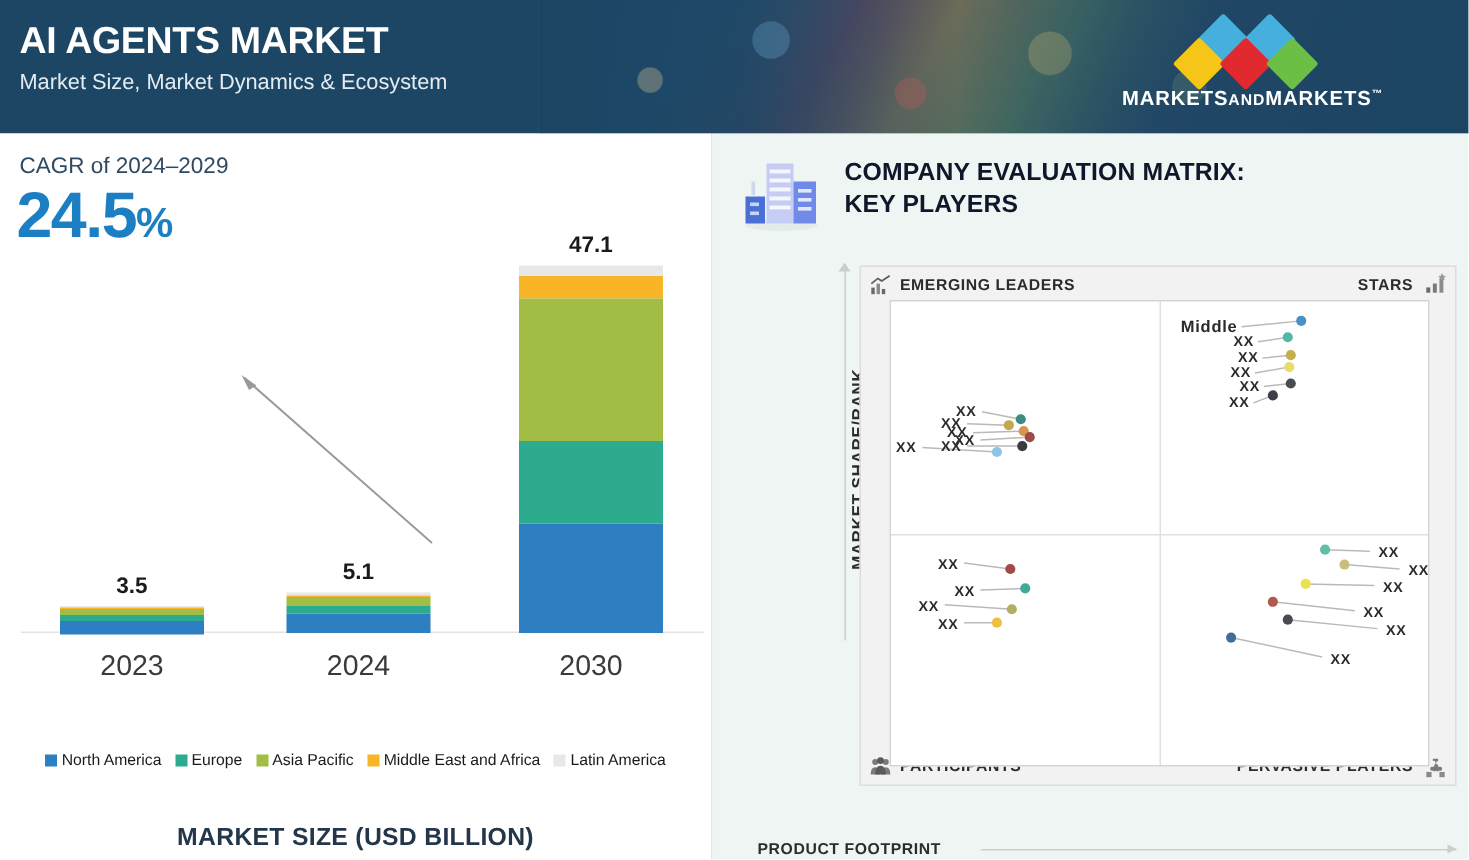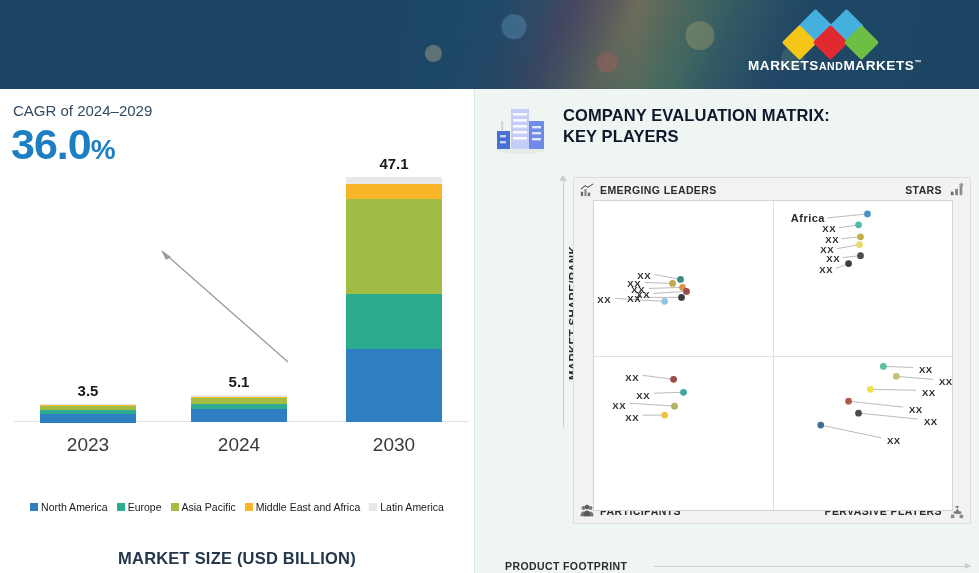--- a/index.html
+++ b/index.html
@@ -189,36 +189,40 @@
     content:""; position:absolute; right:0; top:-3px;
     border-top:3.5px solid transparent; border-bottom:3.5px solid transparent;
     border-left:6px solid #c9cfcd;
   }
 </style>
 </head>
 <body>
 
 <div class="header">
   <div class="header-bg-art"></div>
+  <div class="header-left">
+    <div class="header-title">AI AGENTS MARKET</div>
+    <div class="header-sub">Market Size, Market Dynamics &amp; Ecosystem</div>
+  </div>
   <div class="logo-wrap">
     <div class="logo-diamonds">
       <span class="dia tl"></span>
       <span class="dia tr"></span>
       <span class="dia bl"></span>
       <span class="dia bm"></span>
       <span class="dia br"></span>
     </div>
     <div class="logo-text"><span>MARKETS</span><span class="small">AND</span><span>MARKETS</span><span class="logo-tm">™</span></div>
   </div>
 </div>
 
 <div class="left-panel">
 
   <div class="cagr-label">CAGR of 2024–2029</div>
-  <div class="cagr-value"><span>36.0</span><span class="pct">%</span></div>
+  <div class="cagr-value"><span>24.5</span><span class="pct">%</span></div>
 
   <div class="chart">
     <div class="chart-baseline"></div>
     <svg class="arrow-svg" viewBox="0 0 462 325">
       <line x1="280" y1="218" x2="155" y2="108" stroke="#9a9a9a" stroke-width="1.3"></line>
       <polygon points="153,106 163,113 158,116" fill="#9a9a9a"></polygon>
     </svg>
     <div id="bars-host">
         <div class="bar-group" style="left: 32px; width: 96px;">
           <div class="bar" style="height: 18.2143px;">
@@ -393,21 +397,21 @@
             <line x1="49" y1="175.5" x2="80" y2="179.5" stroke="#b9b9b9" stroke-width="1"></line>
             <circle cx="80" cy="179.5" r="3.4" fill="#a14a48"></circle>
             <line x1="60" y1="193.5" x2="90" y2="192.5" stroke="#b9b9b9" stroke-width="1"></line>
             <circle cx="90" cy="192.5" r="3.4" fill="#3fa99a"></circle>
             <line x1="36" y1="203.5" x2="81" y2="206.5" stroke="#b9b9b9" stroke-width="1"></line>
             <circle cx="81" cy="206.5" r="3.4" fill="#b0b060"></circle>
             <line x1="49" y1="215.5" x2="71" y2="215.5" stroke="#b9b9b9" stroke-width="1"></line>
             <circle cx="71" cy="215.5" r="3.4" fill="#f0c040"></circle>
           </svg>
         <div id="plot-labels">
-            <div class="pt-label right-anchor google" style="left: 231px; top: 17px;">Africa</div>
+            <div class="pt-label right-anchor google" style="left: 231px; top: 17px;">Middle</div>
             <div class="pt-label right-anchor" style="left: 242px; top: 27px;">XX</div>
             <div class="pt-label right-anchor" style="left: 245px; top: 38px;">XX</div>
             <div class="pt-label right-anchor" style="left: 240px; top: 48px;">XX</div>
             <div class="pt-label right-anchor" style="left: 246px; top: 57px;">XX</div>
             <div class="pt-label right-anchor" style="left: 239px; top: 68px;">XX</div>
             <div class="pt-label right-anchor" style="left: 57px; top: 74px;">XX</div>
             <div class="pt-label right-anchor" style="left: 47px; top: 82px;">XX</div>
             <div class="pt-label right-anchor" style="left: 51px; top: 88px;">XX</div>
             <div class="pt-label right-anchor" style="left: 56px; top: 93px;">XX</div>
             <div class="pt-label right-anchor" style="left: 47px; top: 97px;">XX</div>

